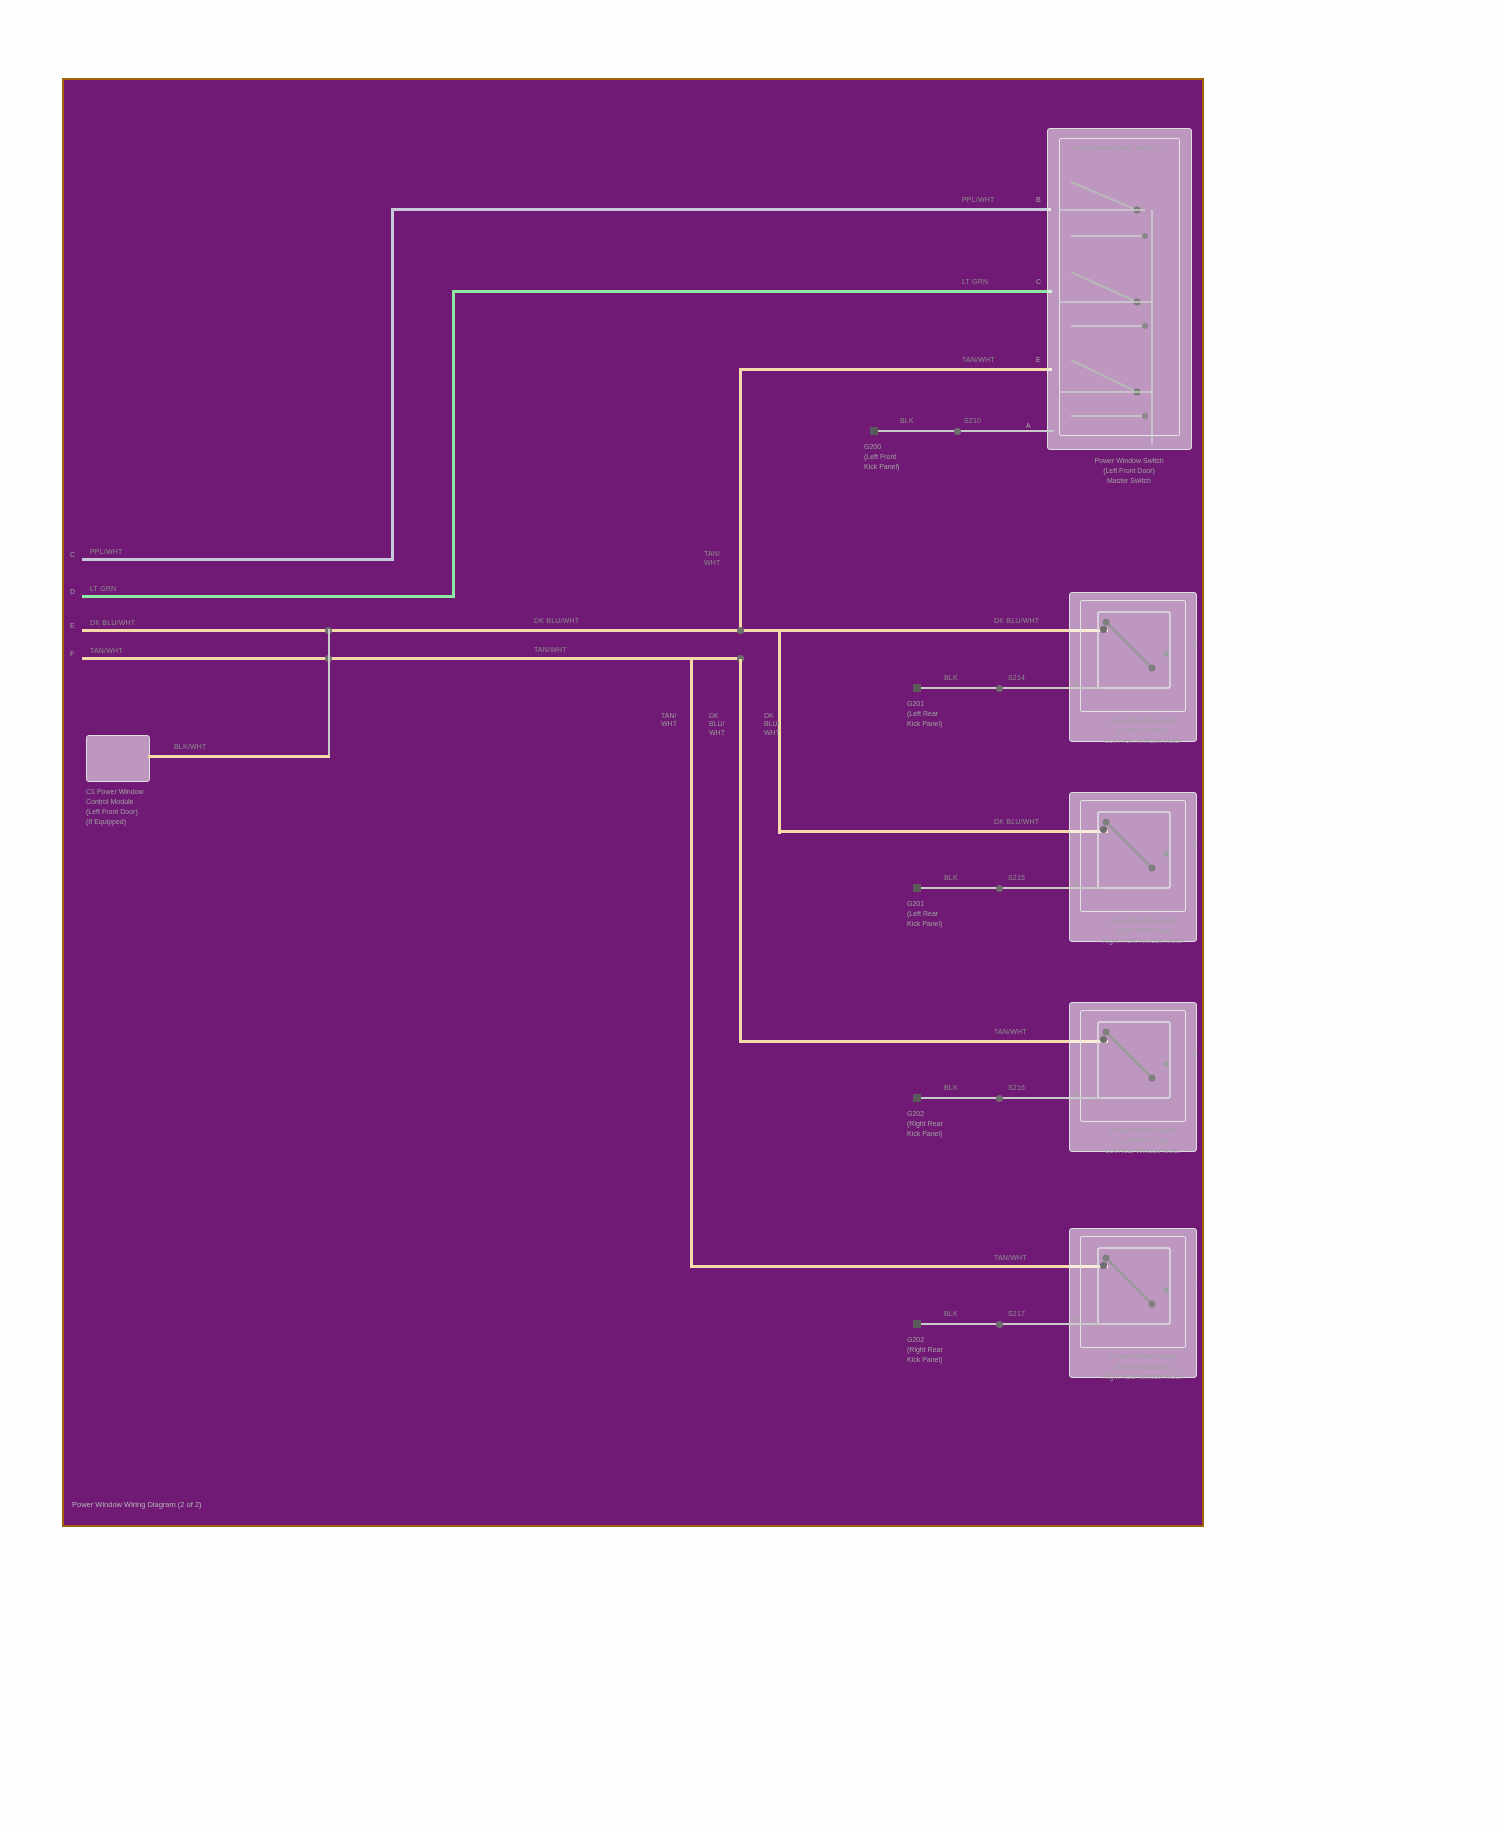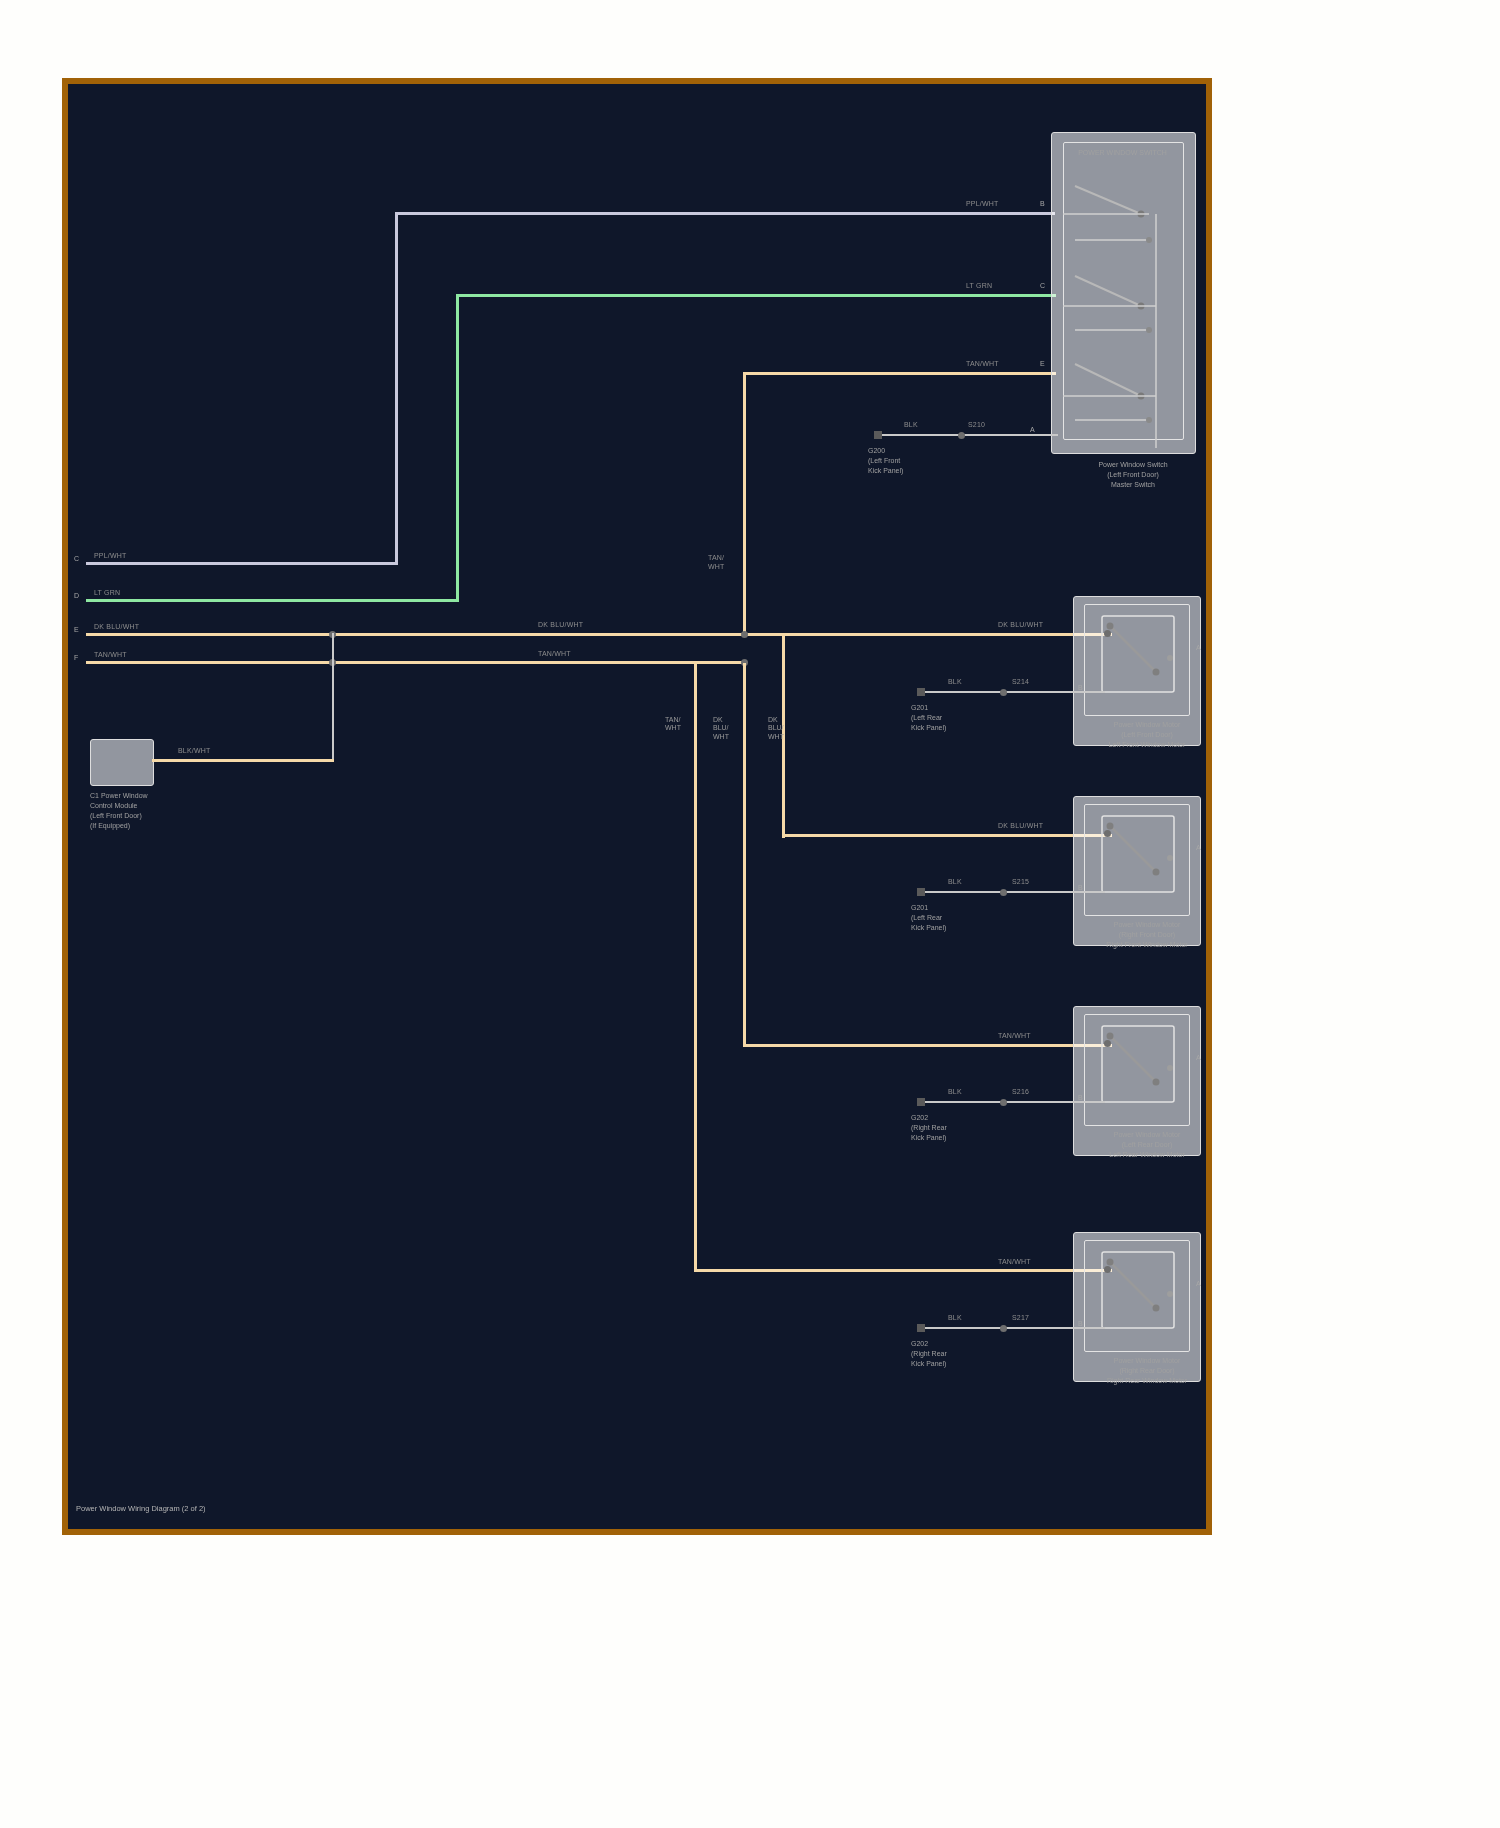--- a/index.html
+++ b/index.html
@@ -1,18 +1,18 @@
 <!DOCTYPE html>
 <html><head>
 <meta charset="utf-8">
 <style>
   html,body{margin:0;padding:0;background:#fdfdfb;}
   body{font-family:"Liberation Sans",sans-serif;}
   #page{position:relative;width:1500px;height:1828px;background:#fefefc;overflow:hidden;}
-  #frame{position:absolute;left:62px;top:78px;width:1138px;height:1445px;border:6px solid #a16207;background:#0f172a;}
+  #frame{position:absolute;left:62px;top:78px;width:1138px;height:1445px;border:2px solid #a16207;background:#701a75;}
   .wire{position:absolute;background:#cfcfe0;}
   .w-lav{background:#c9c9dc;}
   .w-grn{background:#8ee8a2;}
   .w-tan{background:#f5d9a8;}
   .w-gry{background:#c9c9c9;}
   .wlabel{position:absolute;font-size:7px;color:#8d8d8d;letter-spacing:.2px;white-space:nowrap;line-height:1.25;}
   .pin{position:absolute;font-size:7px;color:#a7a7a7;}
   .dot{position:absolute;width:7px;height:7px;border-radius:50%;background:#6e6e6e;}
   .box{position:absolute;border:1px solid #dedede;background:rgba(255,255,255,.55);}
   .boxin{position:absolute;border:1px solid #e4e4e4;}

